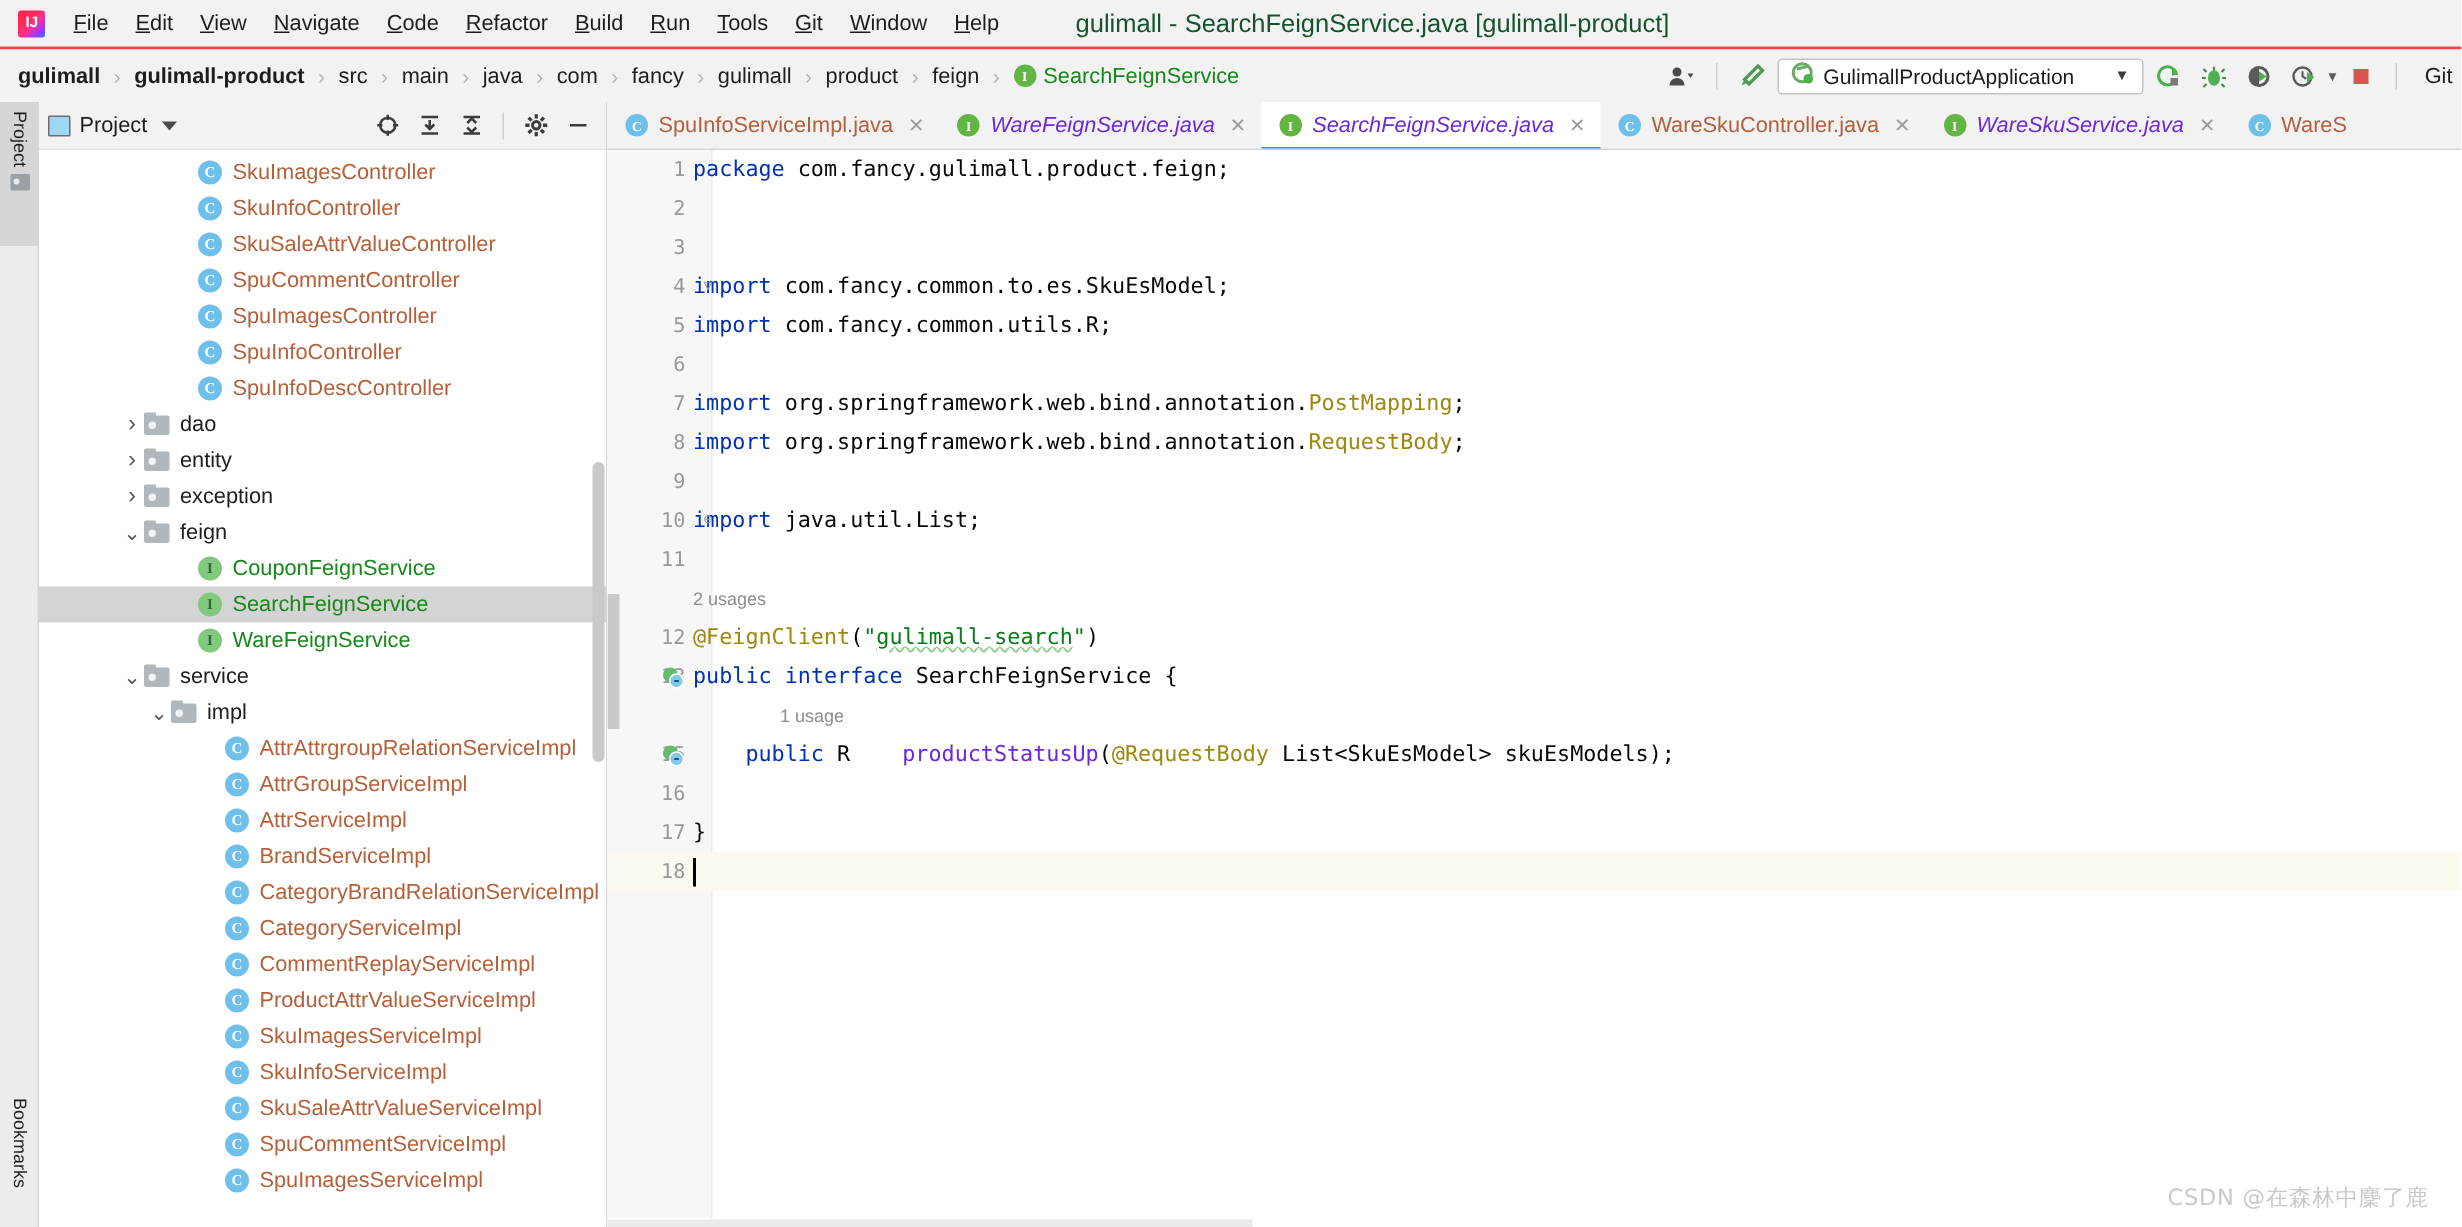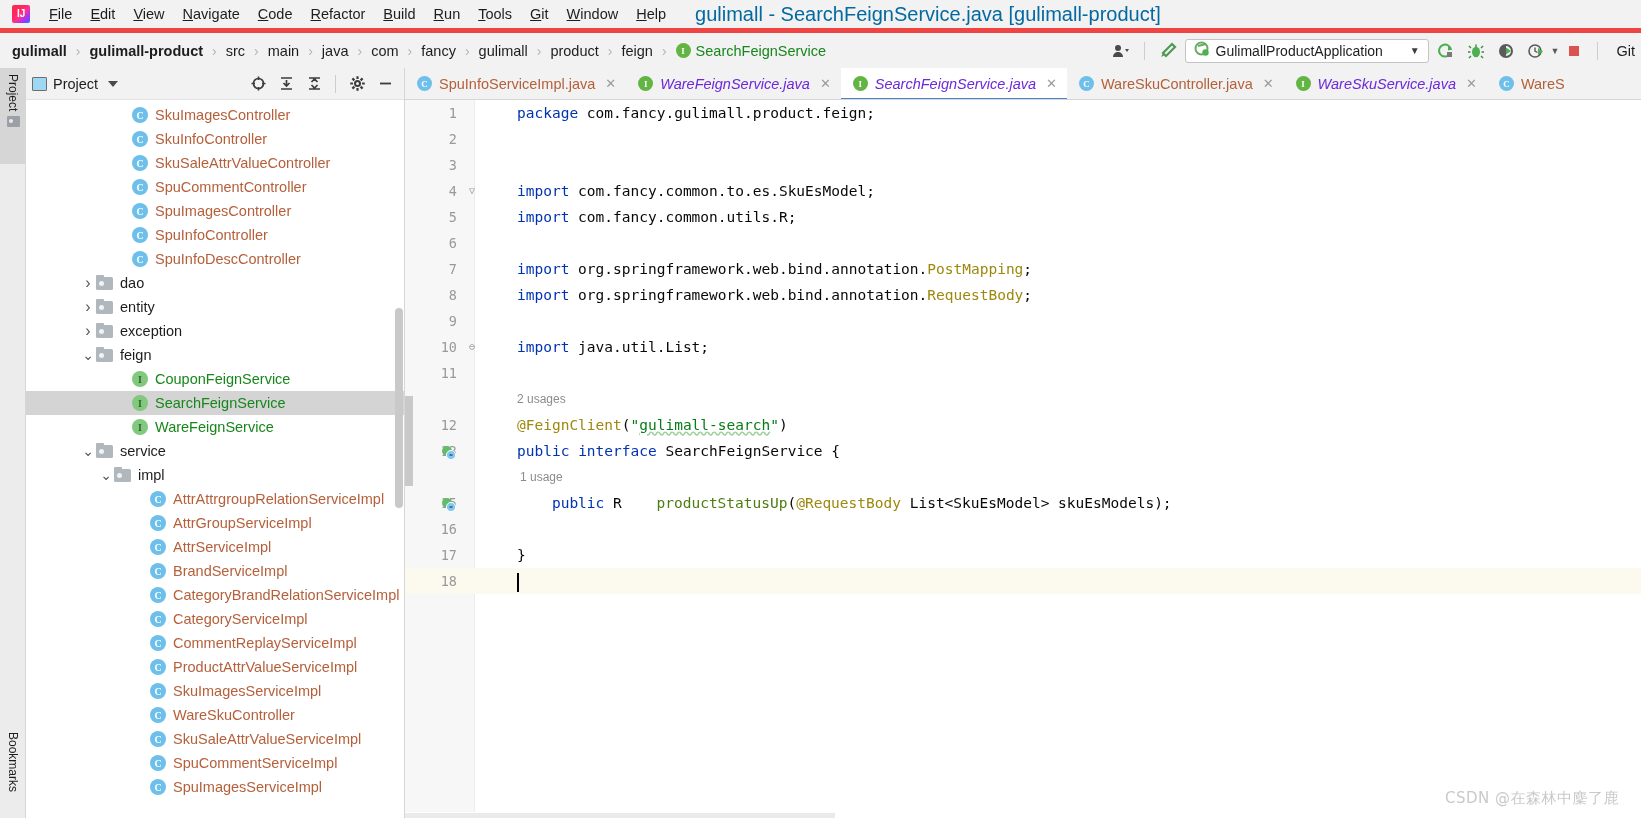--- a/index.html
+++ b/index.html
@@ -11,40 +11,40 @@
     font-size: 13px;
     color: #1d1d1d;
   }
   .app { position: relative; width: 1641px; height: 818px; }
 
   
   .menubar {
     position: absolute; top: 0; left: 0; width: 1641px; height: 33px;
     background: #f2f2f2;
     display: flex; align-items: center;
-    border-bottom: 5px solid #ef4444;
+    border-bottom: 2px solid #ef4444;
   }
   .ij-logo {
     width: 18px; height: 18px; margin-left: 12px; margin-right: 10px;
     border-radius: 2px; position: relative; overflow: hidden;
     background: linear-gradient(135deg,#fe2857 0%,#fe2857 32%,#ff318c 55%,#a033ff 78%,#1b7ffb 100%);
     flex: none;
   }
   .ij-logo span {
     position: absolute; left: 5px; top: 3px;
     color:#fff; font-size: 10px; font-weight: bold; line-height: 12px;
     font-family: "Liberation Sans", sans-serif;
   }
   .menu-item {
     padding: 3px 9px; font-size: 14.5px; color: #1d1d1d; cursor: default;
     white-space: nowrap;
   }
   .menu-item u { text-decoration: underline; }
   .win-title {
-    margin-left: 20px; color: #0369a1; font-size: 20px; white-space: nowrap;
+    margin-left: 42px; color: #14532d; font-size: 17px; white-space: nowrap;
   }
 
   
   .navbar {
     position: absolute; top: 33px; left: 0; width: 1641px; height: 35px;
     background: #f2f2f2;
     display: flex; align-items: center;
   }
   .crumbs { display: flex; align-items: center; padding-left: 10px; }
   .crumb {
@@ -223,38 +223,38 @@
   .cline {
     position: relative; height: 26px; display: flex; align-items: center;
     white-space: pre;
   }
   .cline.hl { background: #fcfaef; }
   .lnum {
     position: absolute; left: 0; width: 52px; text-align: right;
     color: #999999; font-size: 13.5px;
     font-family: "DejaVu Sans Mono", monospace;
   }
-  .ctext { margin-left: 112px; }
+  .ctext { margin-left: 57px; }
   .fold {
     position: absolute; left: 62px; color: #9a9a9a; font-size: 10px;
     width: 10px; text-align: center;
   }
   .gico {
     position: absolute; left: 36px; width: 16px; height: 16px;
   }
   .usage {
     color: #8c8c8c; font-family: "Liberation Sans", sans-serif; font-size: 12px;
   }
 
   
   .kw  { color: #0033b3; }
   .txt { color: #080808; }
   .ann { color: #9e880d; }
   .str { color: #067d17; }
-  .mth { color: #4d7c0f; padding-left: 26px; }
+  .mth { color: #6d28d9; padding-left: 26px; }
   .lnk { color: #067d17; text-decoration: underline; }
   .squig {
     text-decoration: underline; text-decoration-style: wavy;
     text-decoration-color: #9bcf9b;
   }
   .caret {
     display:inline-block; width: 1.5px; height: 19px;
     background: #000; vertical-align: middle;
   }
 
@@ -579,21 +579,21 @@
           <span class="lbl-cls">ProductAttrValueServiceImpl</span>
         </div>
         <div class="row" style="padding-left: 108px;">
           <span class="twisty"></span>
           <span class="badge-sm badge-c">C</span>
           <span class="lbl-cls">SkuImagesServiceImpl</span>
         </div>
         <div class="row" style="padding-left: 108px;">
           <span class="twisty"></span>
           <span class="badge-sm badge-c">C</span>
-          <span class="lbl-cls">WareSkuController</span>
+          <span class="lbl-cls">SkuInfoServiceImpl</span>
         </div>
         <div class="row" style="padding-left: 108px;">
           <span class="twisty"></span>
           <span class="badge-sm badge-c">C</span>
           <span class="lbl-cls">SkuSaleAttrValueServiceImpl</span>
         </div>
         <div class="row" style="padding-left: 108px;">
           <span class="twisty"></span>
           <span class="badge-sm badge-c">C</span>
           <span class="lbl-cls">SpuCommentServiceImpl</span>

